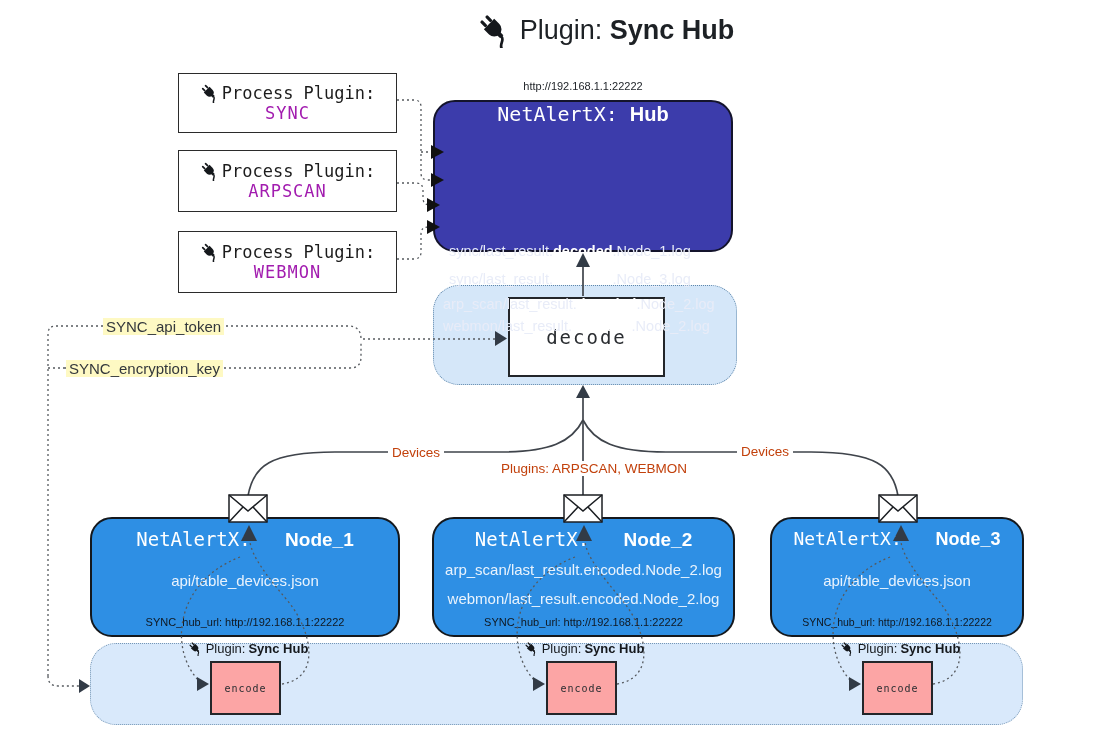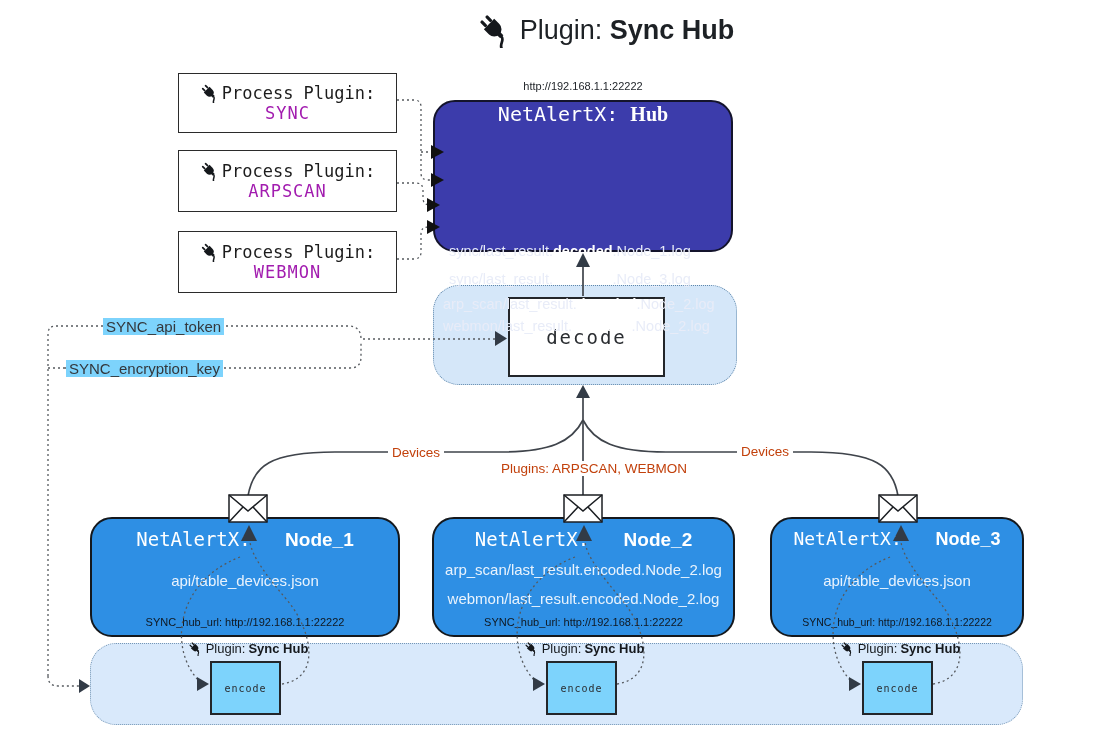--- a/index.html
+++ b/index.html
@@ -11,55 +11,55 @@
   
   .titlebar{left:0;top:12px;width:100%;display:flex;justify-content:center;align-items:center;gap:7px;z-index:10;margin-left:47px;}
   .titlebar .t{font-size:27px;color:#1d2125;}
   .titlebar .t b{font-weight:bold;}
 
   
   .hub{left:433px;top:100px;width:300px;height:152px;background:#3c3cab;border:2px solid #14142c;
        border-radius:22px;box-sizing:border-box;z-index:4;}
   .hub-url{left:433px;top:80px;width:300px;text-align:center;font-size:11px;color:#22262b;z-index:4;}
   .hub-title{left:0;top:9px;width:100%;text-align:center;color:#ffffff;font-size:20px;}
-  .hub-title .b{font-family:Liberation Serif, serif;font-weight:bold;}
+  .hub-title .b{font-family:Liberation Sans, sans-serif;font-weight:bold;}
   .hub-row{position:absolute;left:14px;width:286px;height:22px;color:#e8ecf8;font-size:14.5px;white-space:nowrap;}
   .hub-row b{color:#ffffff;}
 
   
   .pbox{left:178px;width:219px;background:#fff;border:1.6px solid #2b2b2b;box-sizing:border-box;
         display:flex;flex-direction:column;align-items:center;justify-content:center;z-index:4;}
   .pbox .r1{display:flex;align-items:center;gap:2px;font-size:17px;color:#1c1c1c;}
   .pbox .r2{font-size:17px;color:#a21caf;letter-spacing:1px;}
 
   
   .panel{left:433px;top:285px;width:304px;height:100px;background:#d5e7f9;border:1.6px dotted #5f87ab;
          border-radius:26px;box-sizing:border-box;z-index:2;}
   .decode-box{left:508px;top:297px;width:157px;height:80px;background:#fff;border:2px solid #23262a;
               box-sizing:border-box;display:flex;align-items:center;justify-content:center;
               font-size:19px;letter-spacing:2px;color:#2a2d31;z-index:3;}
 
   
-  .setlabel{font-size:15px;color:#33373c;background:#7dd3fc;padding:0 3px;z-index:10;white-space:nowrap;}
+  .setlabel{font-size:15px;color:#33373c;background:#fef9c3;padding:0 3px;z-index:10;white-space:nowrap;}
 
   
   .edgelabel{font-size:13.5px;color:#c2410c;background:#fff;padding:0 4px;z-index:10;white-space:nowrap;}
 
   
   .node{top:517px;height:120px;background:#2e8fe4;border:2px solid #14181d;border-radius:22px;
         box-sizing:border-box;z-index:4;}
   .node-title{position:absolute;left:0;top:9px;width:100%;text-align:center;color:#fff;font-size:19px;white-space:nowrap;}
   .node-title .b{font-family:"Liberation Sans",sans-serif;font-weight:bold;padding-left:23px;}
   .node-file{position:absolute;left:0;width:100%;text-align:center;color:#e9f3fd;font-size:15px;white-space:nowrap;}
   .node-url{position:absolute;left:0;bottom:7px;width:100%;text-align:center;color:#101820;font-size:11px;white-space:nowrap;}
 
   
   .bottombar{left:90px;top:643px;width:933px;height:82px;background:#d9e9fb;border:1.6px dotted #7596b5;
              border-radius:26px;box-sizing:border-box;z-index:2;}
-  .encode-box{top:661px;width:71px;height:54px;background:#7dd3fc;border:2px solid #23262a;box-sizing:border-box;
+  .encode-box{top:661px;width:71px;height:54px;background:#fca5a5;border:2px solid #23262a;box-sizing:border-box;
               display:flex;align-items:center;justify-content:center;font-size:10px;letter-spacing:1px;
               color:#2a2d31;z-index:6;}
   .enc-label{top:641px;width:160px;display:flex;align-items:center;justify-content:center;gap:3px;
              font-size:13px;color:#15181c;z-index:6;white-space:nowrap;}
   .enc-label b{font-weight:bold;}
 
   svg.overlay{position:absolute;left:0;top:0;width:1117px;height:754px;z-index:5;pointer-events:none;}
   svg.hidden-defs{position:absolute;width:0;height:0;}
   .plug-icon{display:inline-block;}
 </style>

